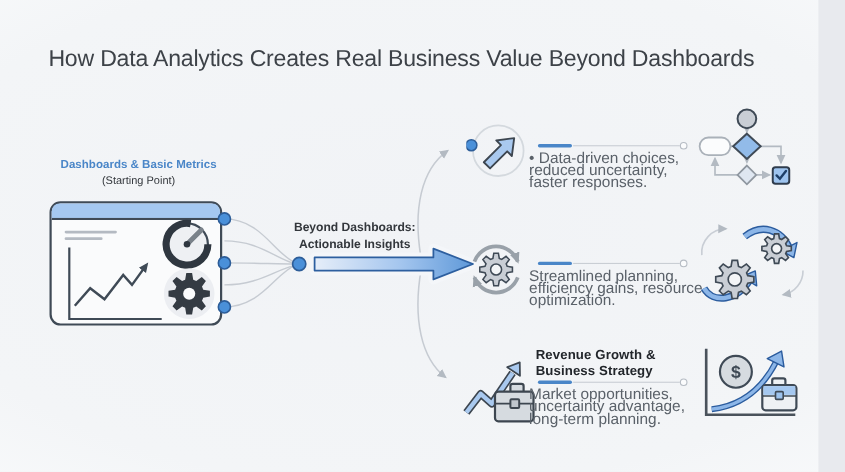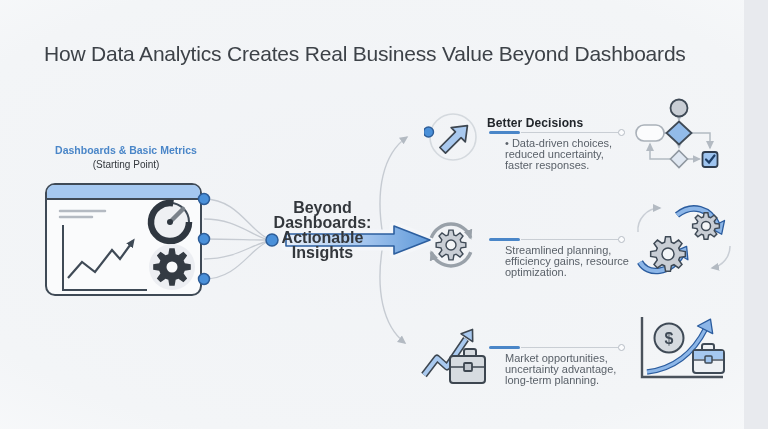--- a/index.html
+++ b/index.html
@@ -10,23 +10,23 @@
     -webkit-font-smoothing:antialiased;
   }
   .abs{position:absolute;}
   .preline{white-space:pre-line;}
   #title{left:44px;top:42px;font-size:21px;font-weight:500;color:#3d4248;letter-spacing:-0.2px;}
   #src-label{left:28px;top:144px;width:196px;text-align:center;font-size:10.5px;font-weight:700;color:#4a86c8;}
   #src-sublabel{left:28px;top:159px;width:196px;text-align:center;font-size:10px;color:#33373c;}
   #card{left:45px;top:183px;width:153px;height:109px;border:2px solid #3f4a56;border-radius:10px;background:#fafbfc;}
   #card-header{position:absolute;left:0;top:0;width:100%;height:13px;background:#a5c8f0;border-bottom:2px solid #3f4a56;border-radius:7px 7px 0 0;}
   #card-art{position:absolute;left:0;top:0;}
-  #mid-label{left:250px;top:200px;width:145px;text-align:center;font-size:16px;font-weight:700;color:#33373c;line-height:15px;}
+  #mid-label{left:250px;top:200px;width:145px;text-align:center;font-size:11px;font-weight:700;color:#33373c;line-height:15px;}
   .sec-title{left:487px;font-size:12px;font-weight:700;color:#22262b;line-height:15px;letter-spacing:0.1px;}
-  .sec-body{left:505px;font-size:11px;color:#5a6169;line-height:11px;}
+  .sec-body{left:481px;font-size:14px;color:#5a6169;line-height:11px;}
   .bar-blue{left:489px;width:31px;height:3px;background:#4a86c8;border-radius:2px;}
   .bar-gray{left:521px;width:97px;height:1px;background:#c9ced4;}
   .bar-dot{left:618px;width:7px;height:7px;border:1.5px solid #b6bcc4;border-radius:50%;background:#fbfcfd;box-sizing:border-box;}
   svg{display:block;}
 </style>
 </head>
 <body>
 
 <div id="stage">
 
@@ -112,21 +112,20 @@
   <div id="mid-label" class="abs preline">Beyond Dashboards:
 Actionable Insights</div>
 
   <svg class="abs" style="left:424px;top:108px" width="58" height="58" viewBox="0 0 58 58">
     <circle cx="29" cy="29" r="23" fill="none" stroke="#d4d9de" stroke-width="1.6"></circle>
     <g transform="rotate(-45 30 31)">
       <path d="M14 27 H36 V21 L49 31 L36 41 V35 H14 Z" fill="#a9c9ef" stroke="#3d4650" stroke-width="1.7" stroke-linejoin="round"></path>
     </g>
     <circle cx="4.5" cy="24" r="5" fill="#4a90d9" stroke="#2d5d98" stroke-width="1.4"></circle>
   </svg>
-  <div class="abs sec-title" style="top:116px">Better Decisions</div>
   <div class="abs bar-blue" style="top:130.5px"></div>
   <div class="abs bar-gray" style="top:131.5px"></div>
   <div class="abs bar-dot" style="top:128.5px"></div>
   <div class="abs sec-body preline" style="top:138px">• Data-driven choices,
 reduced uncertainty,
 faster responses.</div>
   <svg class="abs" style="left:633px;top:92px" width="100" height="85" viewBox="0 0 100 85">
     <g fill="none" stroke="#b3bac2" stroke-width="1.5">
       <path d="M46 26 V28" marker-end="url(#m-gray)"></path>
       <path d="M31.5 41 H32.5" marker-end="url(#m-gray)"></path>
@@ -177,20 +176,22 @@
     <path d="M10 55 L23 38 L33 47 L52 19" fill="none" stroke="#3d4650" stroke-width="7" stroke-linejoin="round"></path>
     <path d="M10 55 L23 38 L33 47 L52 19" fill="none" stroke="#a9c9ef" stroke-width="4" stroke-linejoin="round"></path>
     <polygon points="58.5,9.4 58.7,21.6 47.1,13.8" fill="#a9c9ef" stroke="#3d4650" stroke-width="1.6" stroke-linejoin="round"></polygon>
     <g>
       <rect x="50" y="29" width="12" height="9" rx="2" fill="#d6dbe0" stroke="#3d4650" stroke-width="2"></rect>
       <rect x="36" y="36" width="35" height="27" rx="3" fill="#d6dbe0" stroke="#3d4650" stroke-width="2"></rect>
       <line x1="36" y1="47" x2="71" y2="47" stroke="#3d4650" stroke-width="1.6"></line>
       <rect x="50" y="43" width="8" height="8" rx="1" fill="#c0c6cd" stroke="#3d4650" stroke-width="1.8"></rect>
     </g>
   </svg>
+  <div class="abs sec-title preline" style="top:315px">Revenue Growth &amp;
+Business Strategy</div>
   <div class="abs bar-blue" style="top:345.5px"></div>
   <div class="abs bar-gray" style="top:346.5px"></div>
   <div class="abs bar-dot" style="top:343.5px"></div>
   <div class="abs sec-body preline" style="top:353px">Market opportunities,
 uncertainty advantage,
 long-term planning.</div>
   <svg class="abs" style="left:633px;top:312px" width="100" height="72" viewBox="0 0 100 72">
     <path d="M9 5 V65 H90" fill="none" stroke="#4a525b" stroke-width="2.4"></path>
     <path d="M14 60 C40 57 60 42 73 16" fill="none" stroke="#2b5c9e" stroke-width="5.4"></path>
     <path d="M14 60 C40 57 60 42 73 16" fill="none" stroke="#8cb6e8" stroke-width="3"></path>

